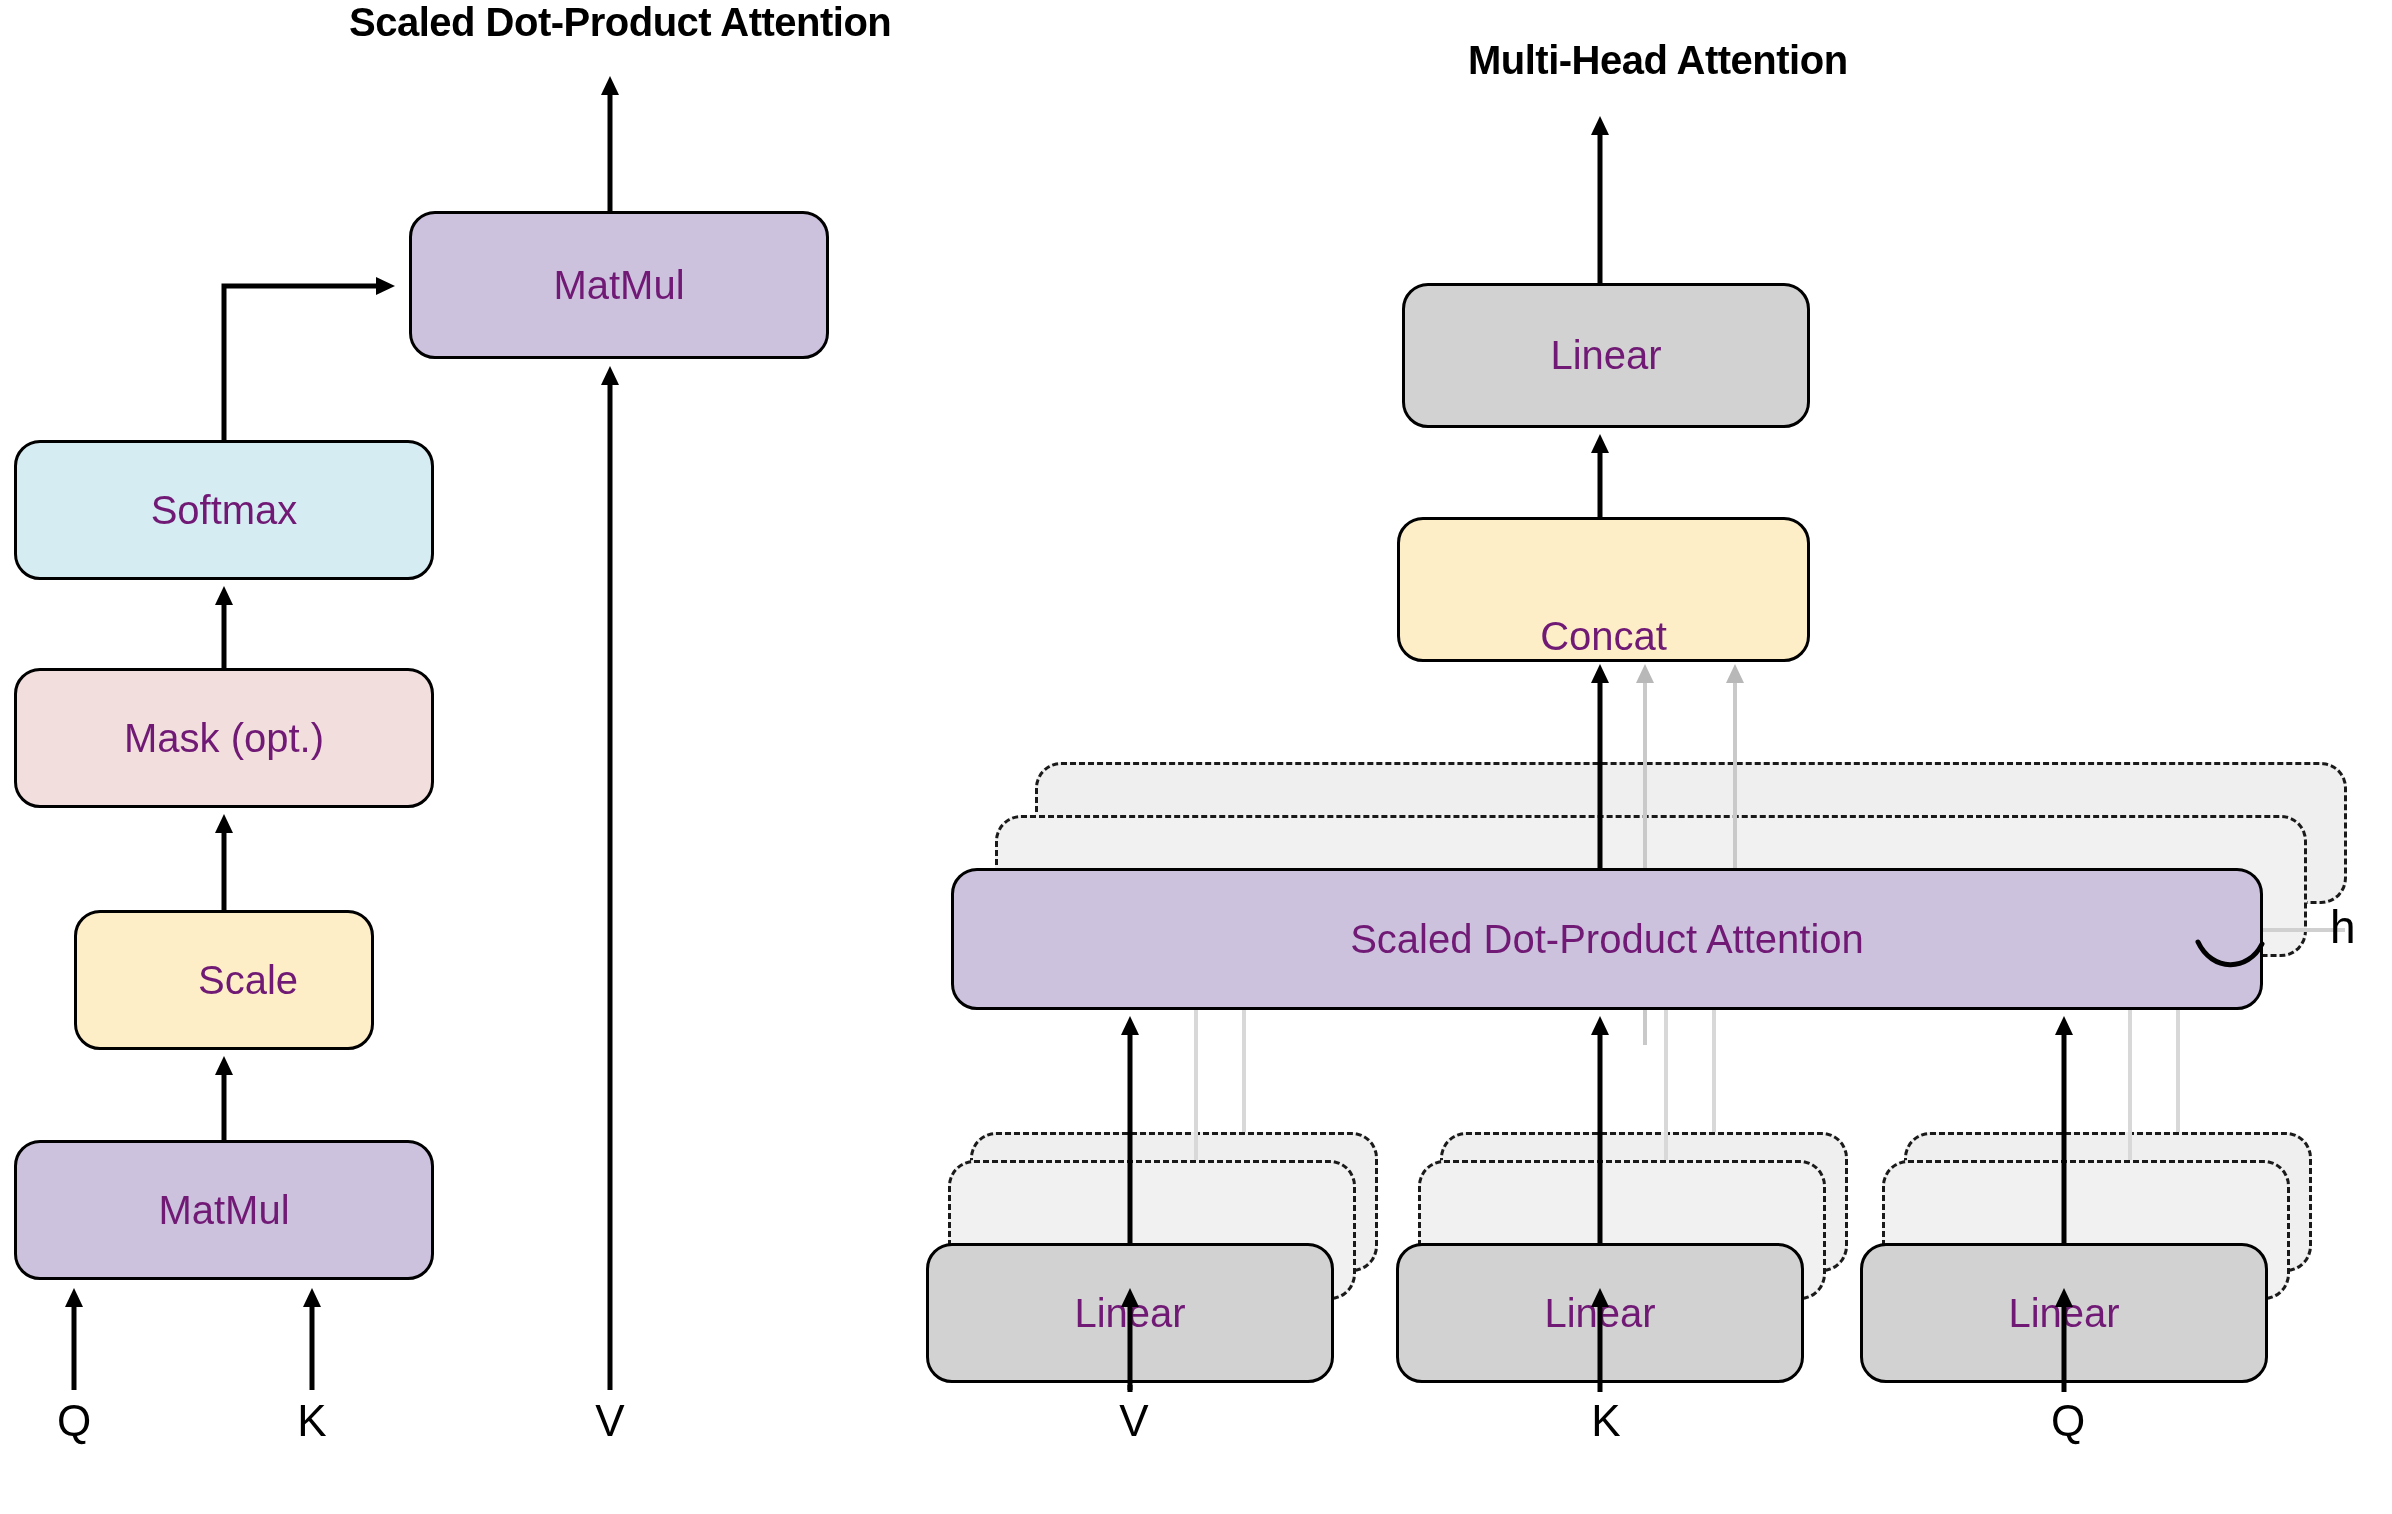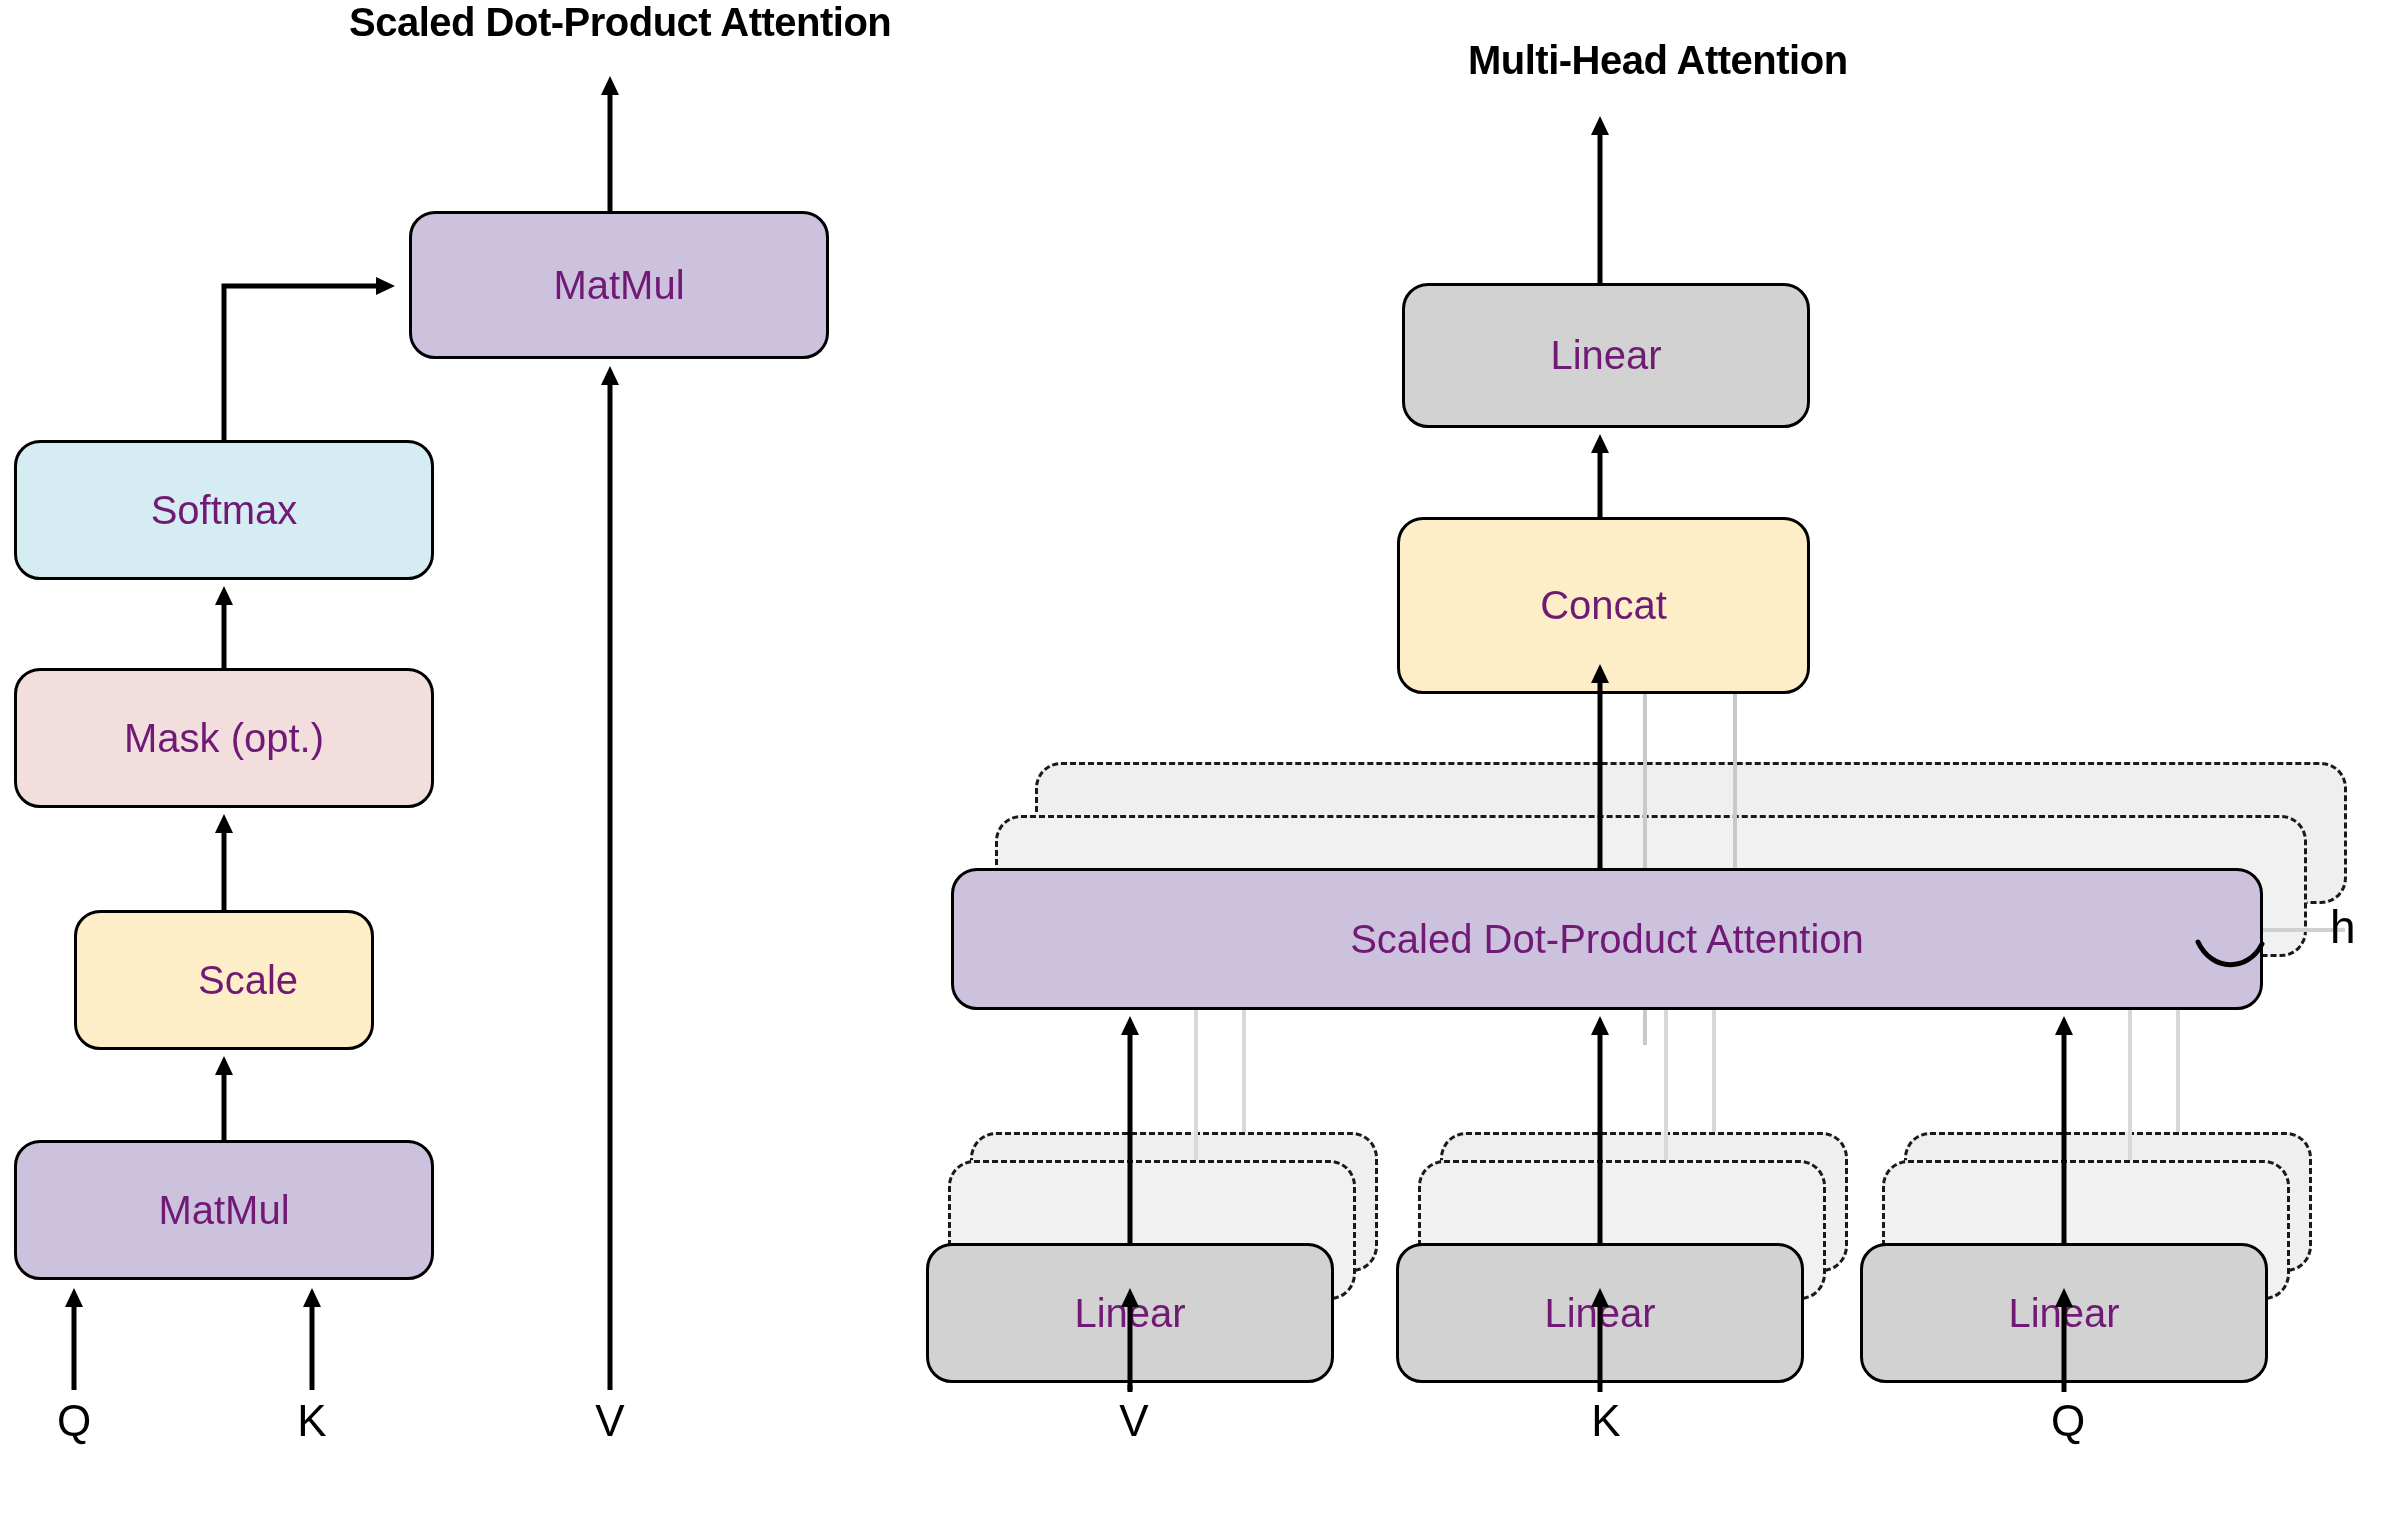--- a/index.html
+++ b/index.html
@@ -147,21 +147,21 @@
     <line x1="1714" y1="1132" x2="1714" y2="905" stroke="#d8d8d8" stroke-width="4"></line>
     <line x1="2130" y1="1160" x2="2130" y2="960" stroke="#d8d8d8" stroke-width="4"></line>
     <line x1="2178" y1="1132" x2="2178" y2="905" stroke="#d8d8d8" stroke-width="4"></line>
 
     <line x1="2250" y1="930" x2="2345" y2="930" stroke="#d0d0d0" stroke-width="4"></line>
   </svg>
 
   <div class="node" style="left:1402px; top:283px; width:408px; height:145px; background:#d2d2d2;">
     <span>Linear</span>
   </div>
-  <div class="node" style="left:1397px; top:517px; width:413px; height:177px; background:#fdeec7;">
+  <div class="node" style="left:1397px; top:517px; width:413px; height:145px; background:#fdeec7;align-items:flex-end;">
     <span>Concat</span>
   </div>
   <div class="node" style="left:951px; top:868px; width:1312px; height:142px; background:#cdc2de;">
     <span>Scaled Dot-Product Attention</span>
   </div>
   <div class="node" style="left:926px; top:1243px; width:408px; height:140px; background:#d2d2d2;">
     <span>Linear</span>
   </div>
   <div class="node" style="left:1396px; top:1243px; width:408px; height:140px; background:#d2d2d2;">
     <span>Linear</span>

